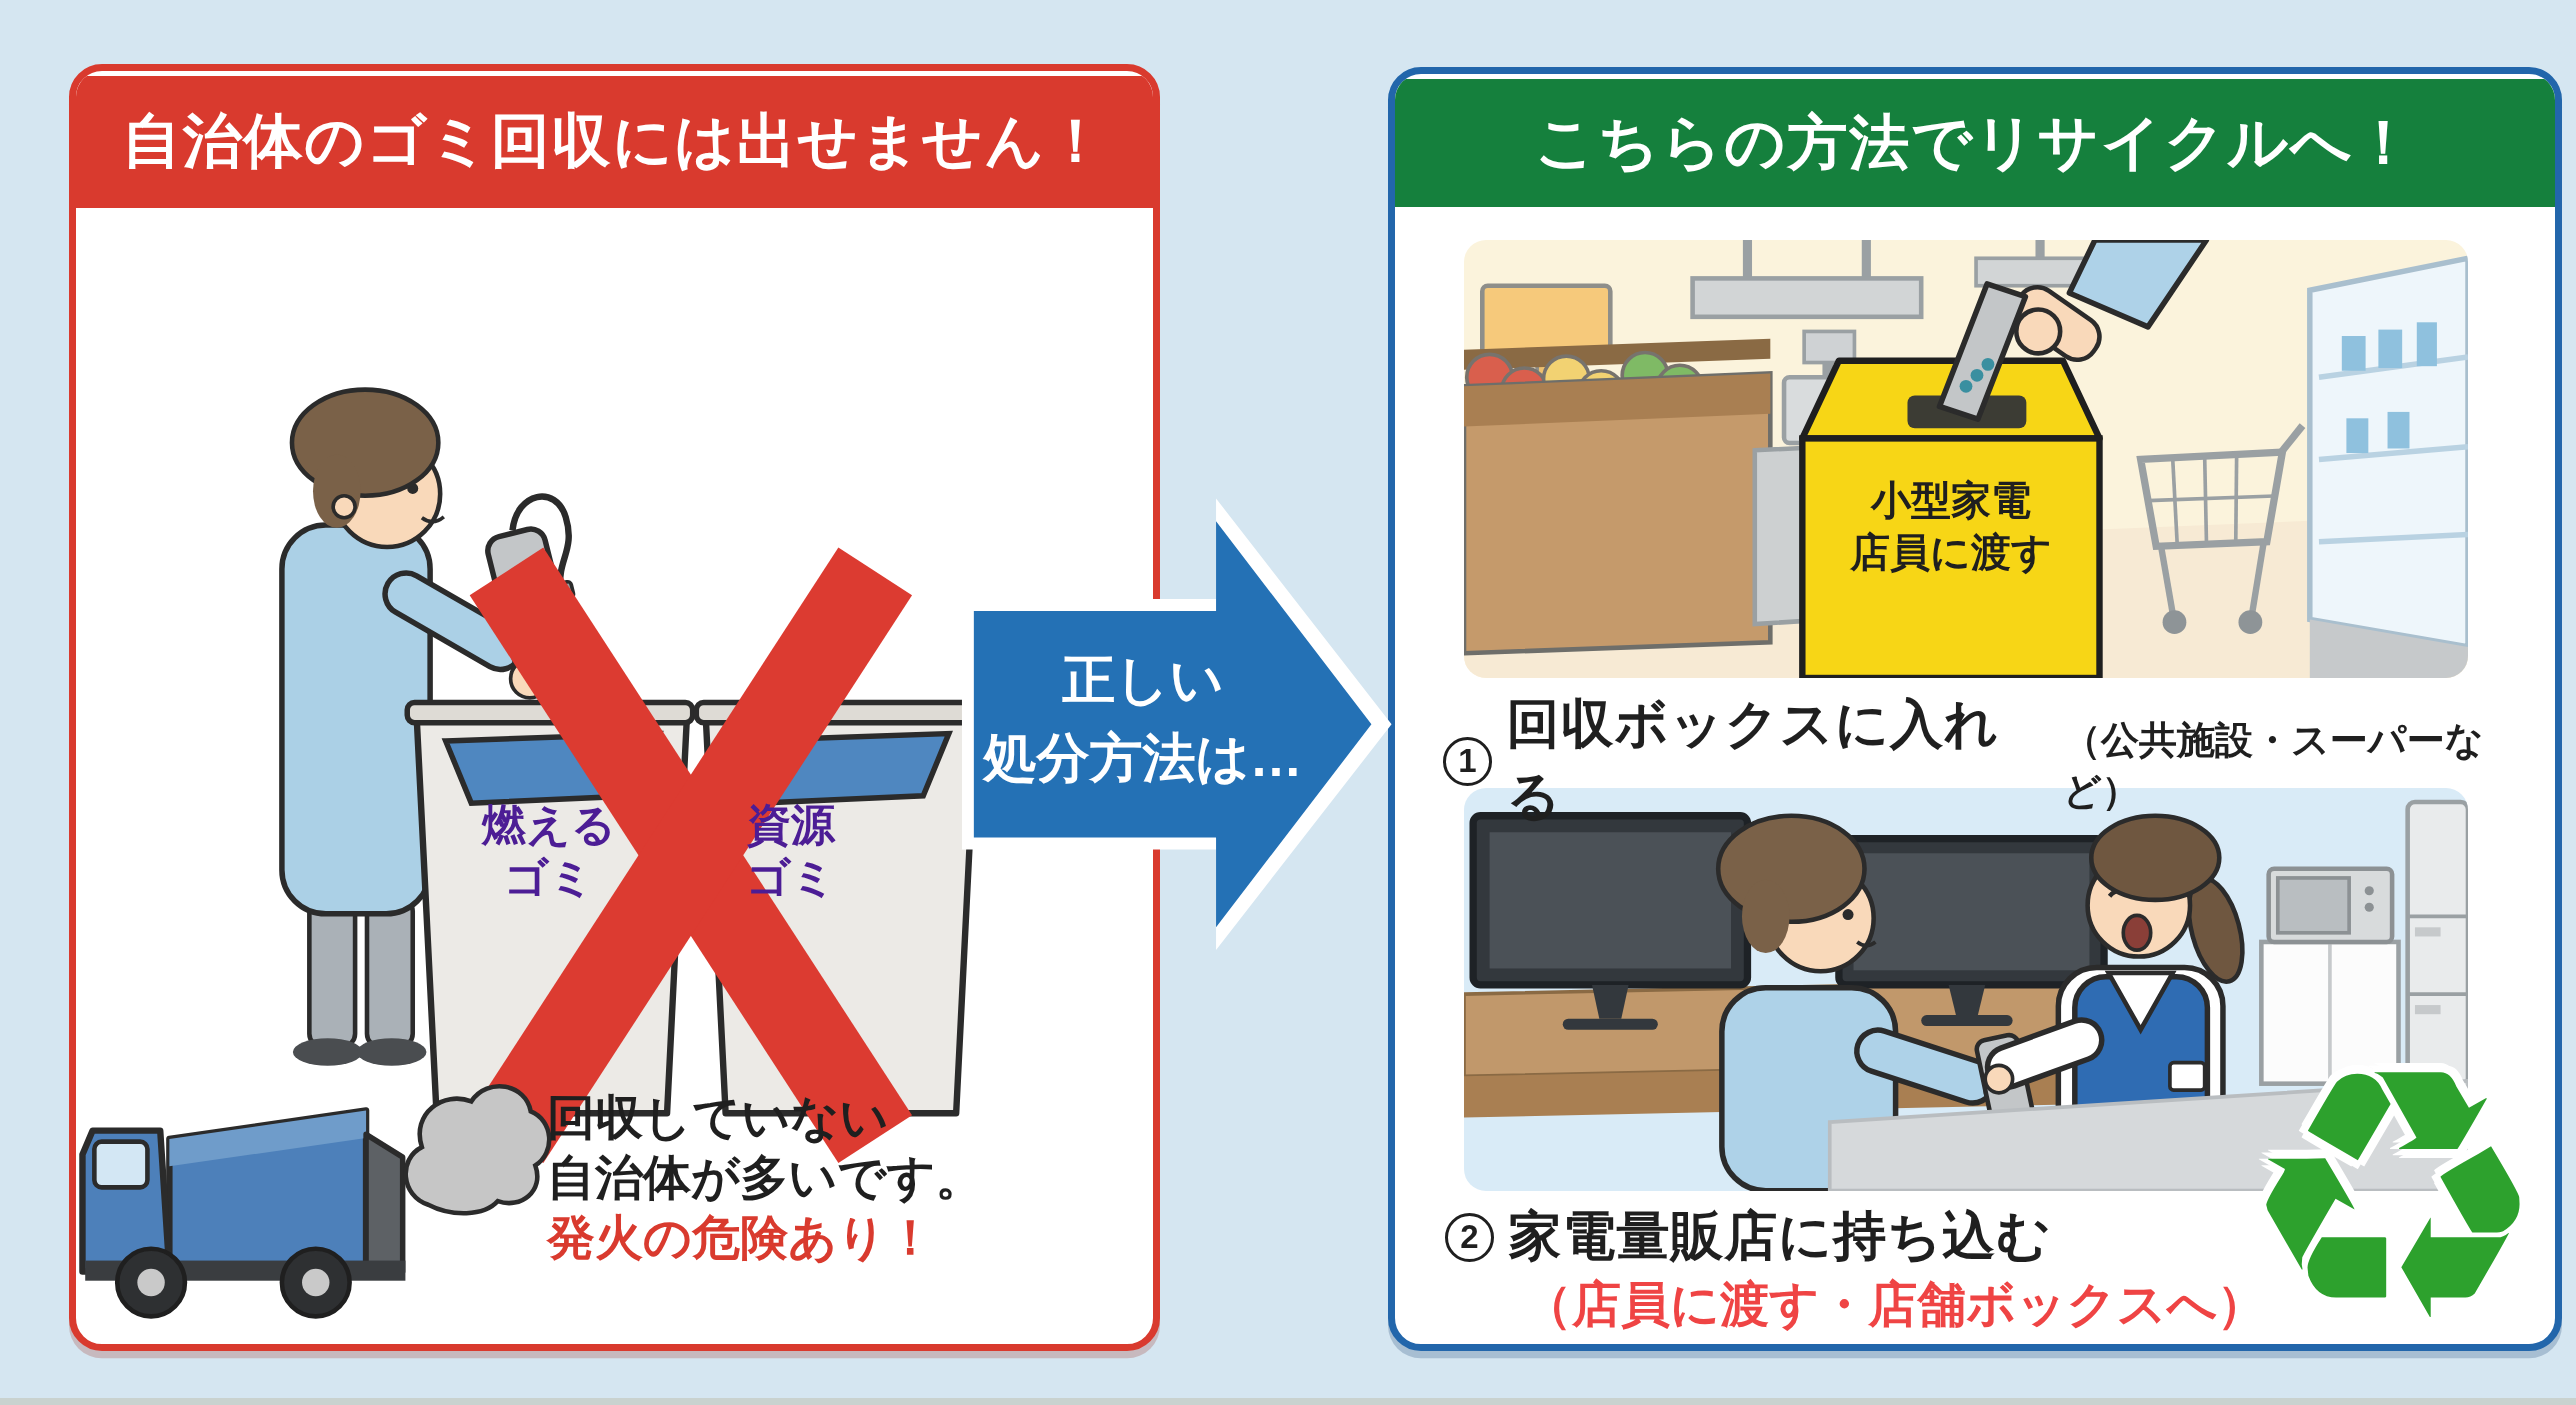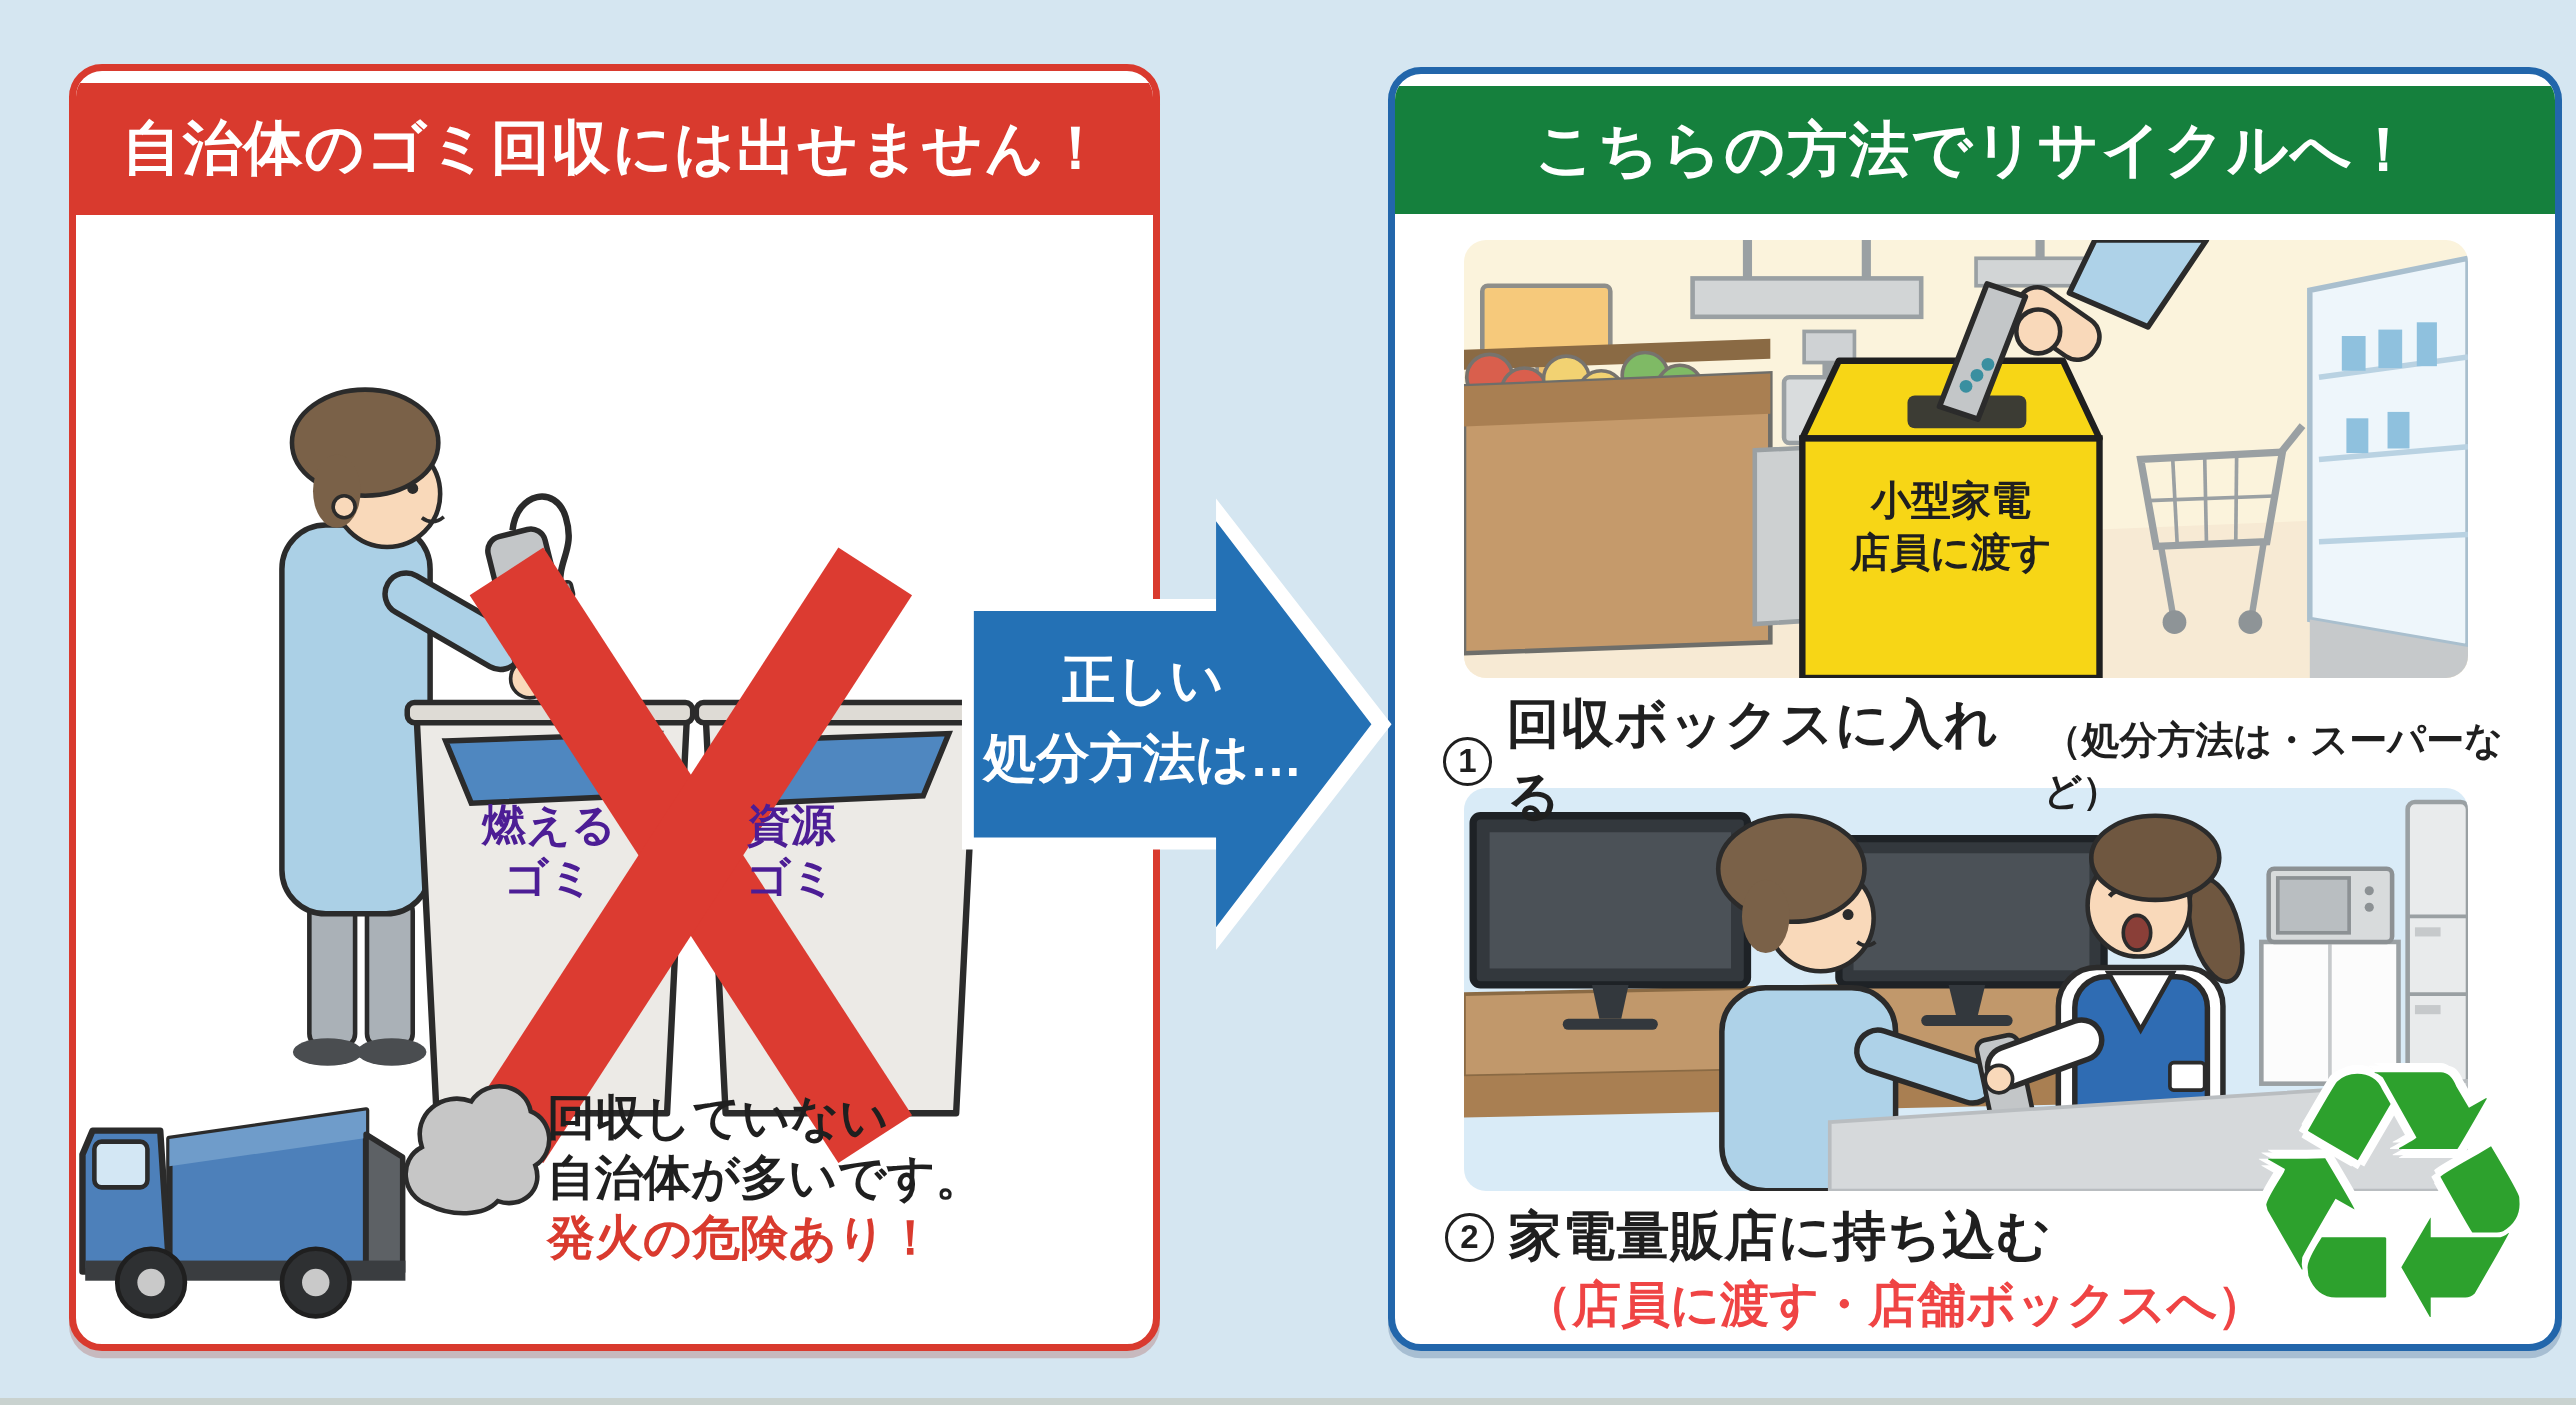--- a/index.html
+++ b/index.html
@@ -7,21 +7,21 @@
   body { font-family:"Liberation Sans","DejaVu Sans",sans-serif; }
   .canvas { position:relative; width:2576px; height:1405px; background:#d5e6f1; overflow:hidden; }
   .bottom-edge { position:absolute; left:0; bottom:0; width:100%; height:7.3px; background:#c9d2cf; }
 
   
   .panel { position:absolute; background:#ffffff; border-radius:33px; overflow:hidden; }
   .panel-left { left:69px; top:64px; width:1091px; height:1287px; border:7.3px solid #d93a2e;
                 box-shadow:0 7.3px 0 rgba(160,50,40,.25); }
   .panel-right { left:1388px; top:67px; width:1174px; height:1284px; border:7.3px solid #2266ab;
                  box-shadow:0 7.3px 0 rgba(30,70,120,.25); }
-  .panel-header { position:absolute; left:0; top:12px; right:0; display:flex; align-items:center; justify-content:center; }
+  .panel-header { position:absolute; left:0; top:5px; right:0; display:flex; align-items:center; justify-content:center; }
   .panel-header.red { height:132px; background:#d93a2e; }
   .panel-header.blue { height:128px; background:#15803d; }
   .panel-title { color:#ffffff; font-weight:bold; letter-spacing:1.8px; }
   .panel-left .panel-title { font-size:59px; }
   .panel-right .panel-title { font-size:60px; }
 
   
   .left-illustration { position:absolute; left:0; top:132px; width:1076px; height:1139px; }
   .bin-label { position:absolute; width:238px; text-align:center; font-weight:bold; color:#4c1d95;
                font-size:44px; line-height:53px; z-index:3; }
@@ -234,21 +234,21 @@
       </svg>
       <div class="box-label">
         <div>小型家電</div>
         <div>店員に渡す</div>
       </div>
     </div>
 
     <div class="caption caption-1">
       <span class="circle-num">1</span>
       <span class="caption-main">回収ボックスに入れる</span>
-      <span class="caption-sub">（処分方法は・スーパーなど）</span>
+      <span class="caption-sub">（公共施設・スーパーなど）</span>
     </div>
 
     <div class="illus illus-2">
       <svg viewBox="0 0 1098 440" width="1004" height="403">
 
         <g>
           <polygon points="0,225 700,210 700,300 0,315" fill="#c1986b" stroke="#8a6a44" stroke-width="4"></polygon>
           <polygon points="0,315 700,300 700,345 0,360" fill="#a97f52"></polygon>
         </g>
         <g>

